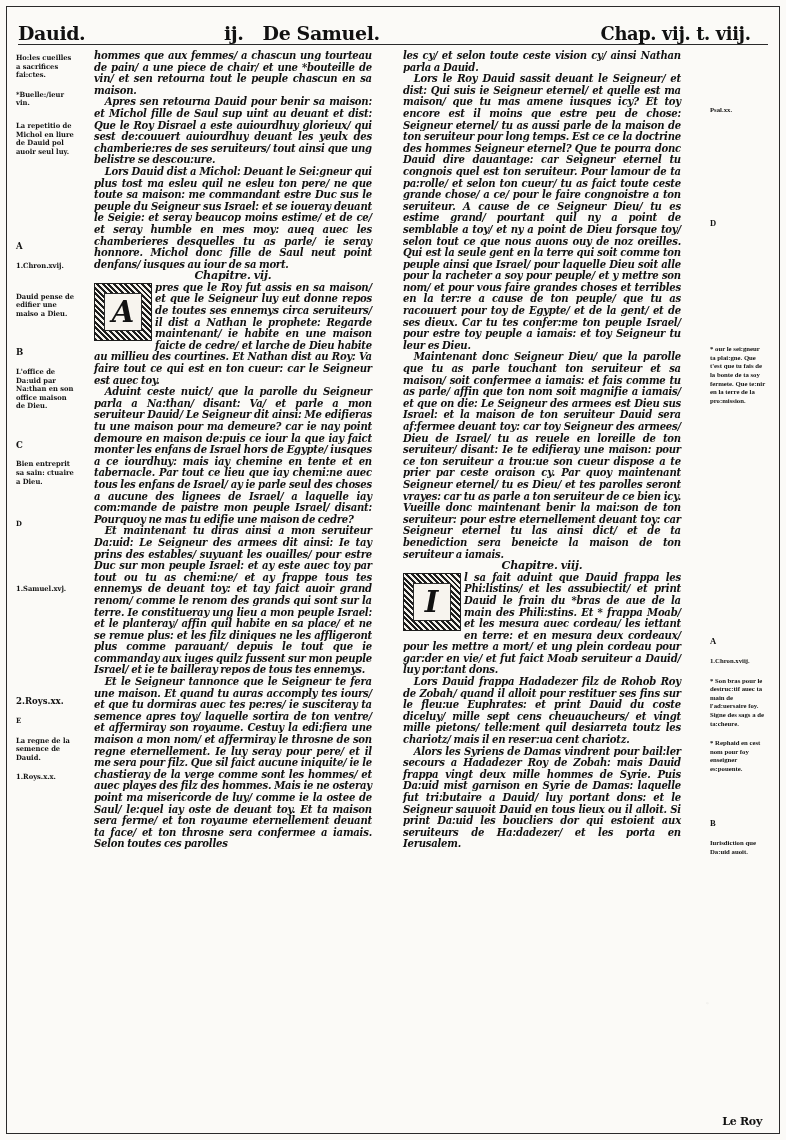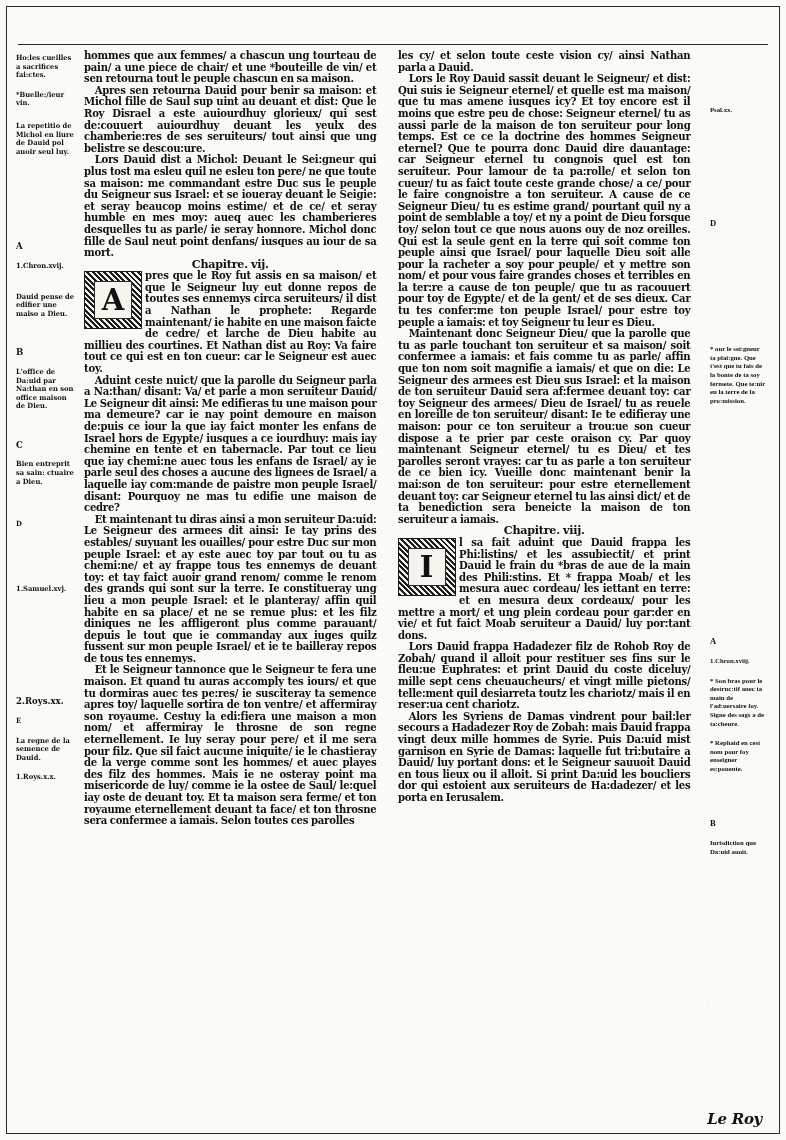--- a/index.html
+++ b/index.html
@@ -56,21 +56,21 @@
   .rule{
     position:absolute;left:18px;right:18px;top:44px;
     border-top:1px solid #2b2b2b;
   }
 
   
   .cols{
     position:absolute;
     top:50px;left:16px;right:16px;bottom:34px;
     display:flex;
-    gap:2px;
+    gap:12px;
   }
   .marg{
     width:62px;
     flex:0 0 62px;
     font-size:7.1px;
     line-height:8.6px;
     padding-top:4px;
     position:relative;
   }
   .marg .mnote{
@@ -80,20 +80,21 @@
     font-weight:600;
   }
   .marg-right{ width:60px;flex:0 0 60px; padding-left:3px;font-family:Liberation Serif, serif;}
   .col{
     flex:1 1 0;
     padding:0 6px 0 4px;
     font-size:10.4px;
     line-height:11.6px;
     text-align:justify;
     position:relative;
+    font-style:italic;
   }
   .col p{
     margin:0 0 0 0;
     text-indent:11px;
     font-weight:700;
     letter-spacing:-0.25px;
     transform:scaleX(.97);
     transform-origin:left top;
     word-spacing:-0.5px;
   }
@@ -124,30 +125,42 @@
     color:#111;
     font-weight:700;
     font-size:29px;
     line-height:36px;
     text-align:center;
   }
 
   .footer{
     position:absolute;
     bottom:12px;right:24px;
-    font-size:15px;font-weight:700;font-style:italic;
+    font-size:11px;font-weight:700;
   }
   .catchword{ letter-spacing:-.3px; }
 </style>
 </head>
 <body>
 
 <div class="page">
   <div class="frame"></div>
 
+  <div class="header">
+    <div class="hdr-left">
+      <span class="blackletter">Dauid.</span>
+    </div>
+    <div class="hdr-mid">
+      <span class="blackletter">ij.</span>
+      <span class="blackletter" style="margin-left:14px">De Samuel.</span>
+    </div>
+    <div class="hdr-right">
+      <span class="blackletter">Chap. vij. t. viij.</span>
+    </div>
+  </div>
   <div class="rule"></div>
 
   <div class="cols">
 
     <div class="marg">
       <div class="mnote">Ho:les cueilles a sacrifices fai:ctes.</div>
       <div class="mnote">*Buelle:/ieur vin.</div>
       <div class="mnote" style="margin-top:14px">La repetitio de Michol en liure de Dauid pol auoir seul luy.</div>
       <div class="mnote" style="margin-top:86px;font-size:9px">A</div>
       <div class="mnote">1.Chron.xvij.</div>

